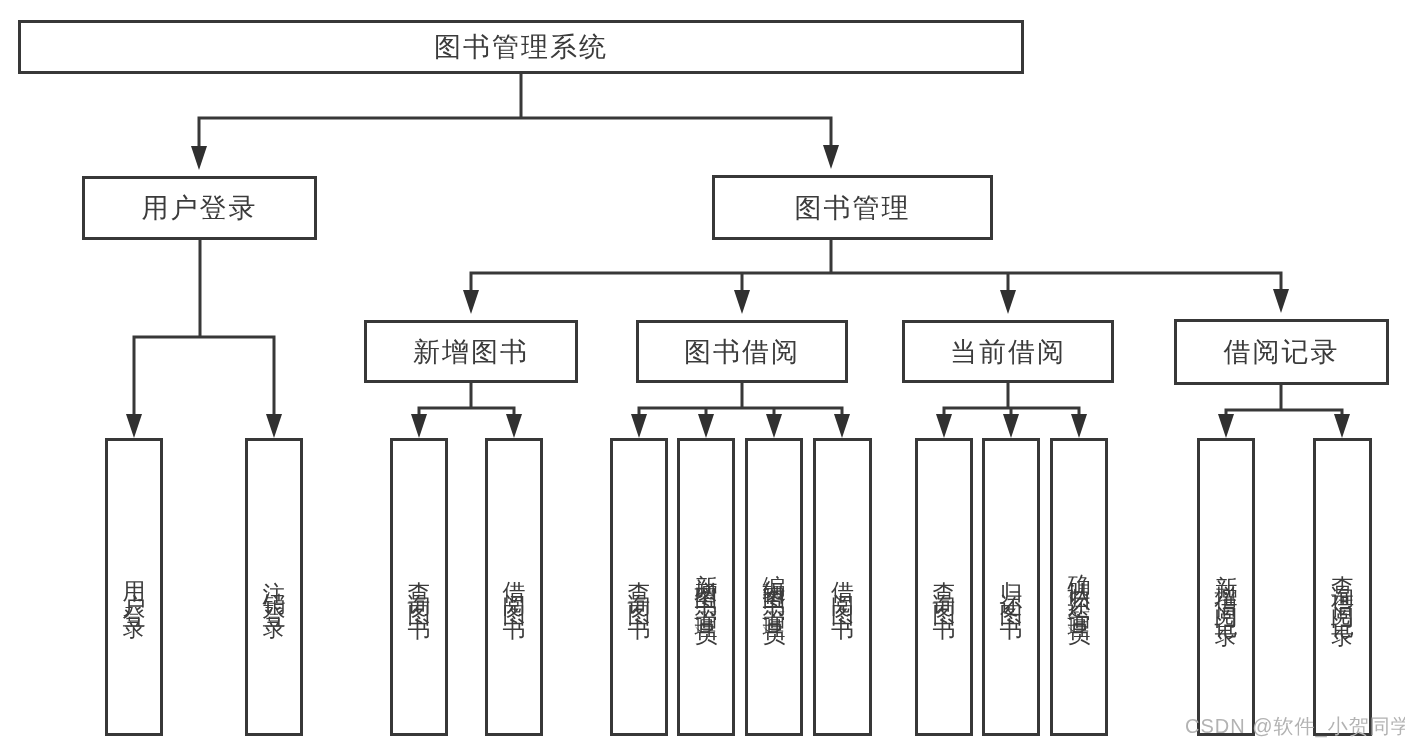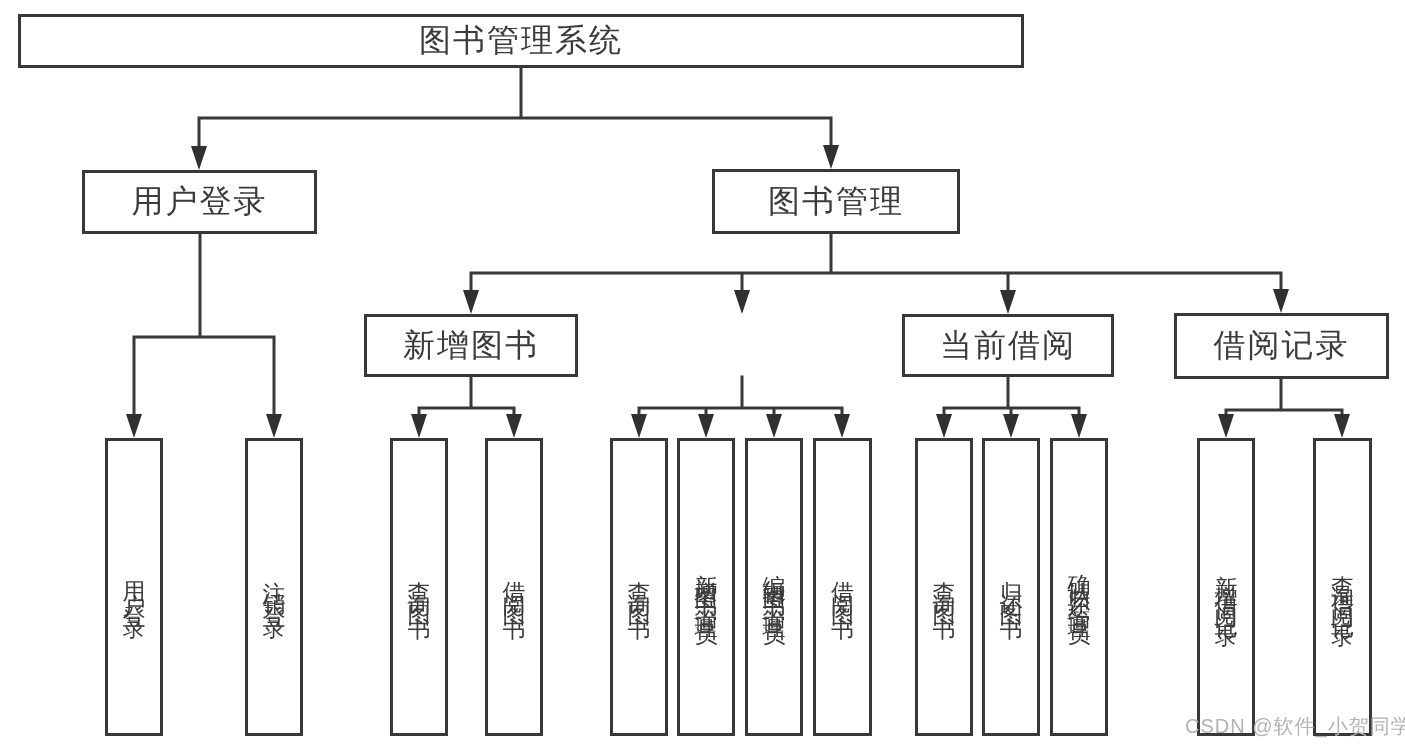--- a/index.html
+++ b/index.html
@@ -24,23 +24,24 @@
     position: absolute;
     box-sizing: border-box;
     border: 3px solid #383838;
     background: #ffffff;
     display: flex;
     align-items: center;
     justify-content: center;
     color: #3b3b3b;
   }
   .box-h {
-    font-size: 32px;
+    font-size: 27px;
     letter-spacing: 2px;
     white-space: nowrap;
+    margin-top: 6px;
   }
   .box-v span {
     writing-mode: vertical-rl;
     text-orientation: mixed;
     font-size: 23px;
     line-height: 1;
     letter-spacing: 12px;
     white-space: nowrap;
   }
   .box-v.tight span {
@@ -94,23 +95,24 @@
       <polygon points="1003,414 1019,414 1011,438"></polygon>
       <polygon points="1071,414 1087,414 1079,438"></polygon>
       <polygon points="1218,414 1234,414 1226,438"></polygon>
       <polygon points="1334,414 1350,414 1342,438"></polygon>
     </g>
   </svg>
 
   <div class="box box-h" style="left:18px; top:14px; width:1006px; height:54px;">图书管理系统</div>
 
   <div class="box box-h" style="left:82px; top:170px; width:235px; height:64px;">用户登录</div>
-  <div class="box box-h" style="left:712px; top:169px; width:248px; height:65px;">图书管理</div>
+  <div class="box box-h" style="left:712px; top:169px; width:281px; height:65px;">图书管理</div>
 
   <div class="box box-h" style="left:364px; top:314px; width:214px; height:63px;">新增图书</div>
+  <div class="box box-h" style="left:636px; top:314px; width:212px; height:63px;">图书借阅</div>
   <div class="box box-h" style="left:902px; top:314px; width:212px; height:63px;">当前借阅</div>
   <div class="box box-h" style="left:1174px; top:313px; width:215px; height:66px;">借阅记录</div>
 
   <div class="box box-v" style="left:105px; top:438px; width:58px; height:298px;">
     <span>用户登录</span>
   </div>
   <div class="box box-v" style="left:245px; top:438px; width:58px; height:298px;">
     <span>注销登录</span>
   </div>
 

